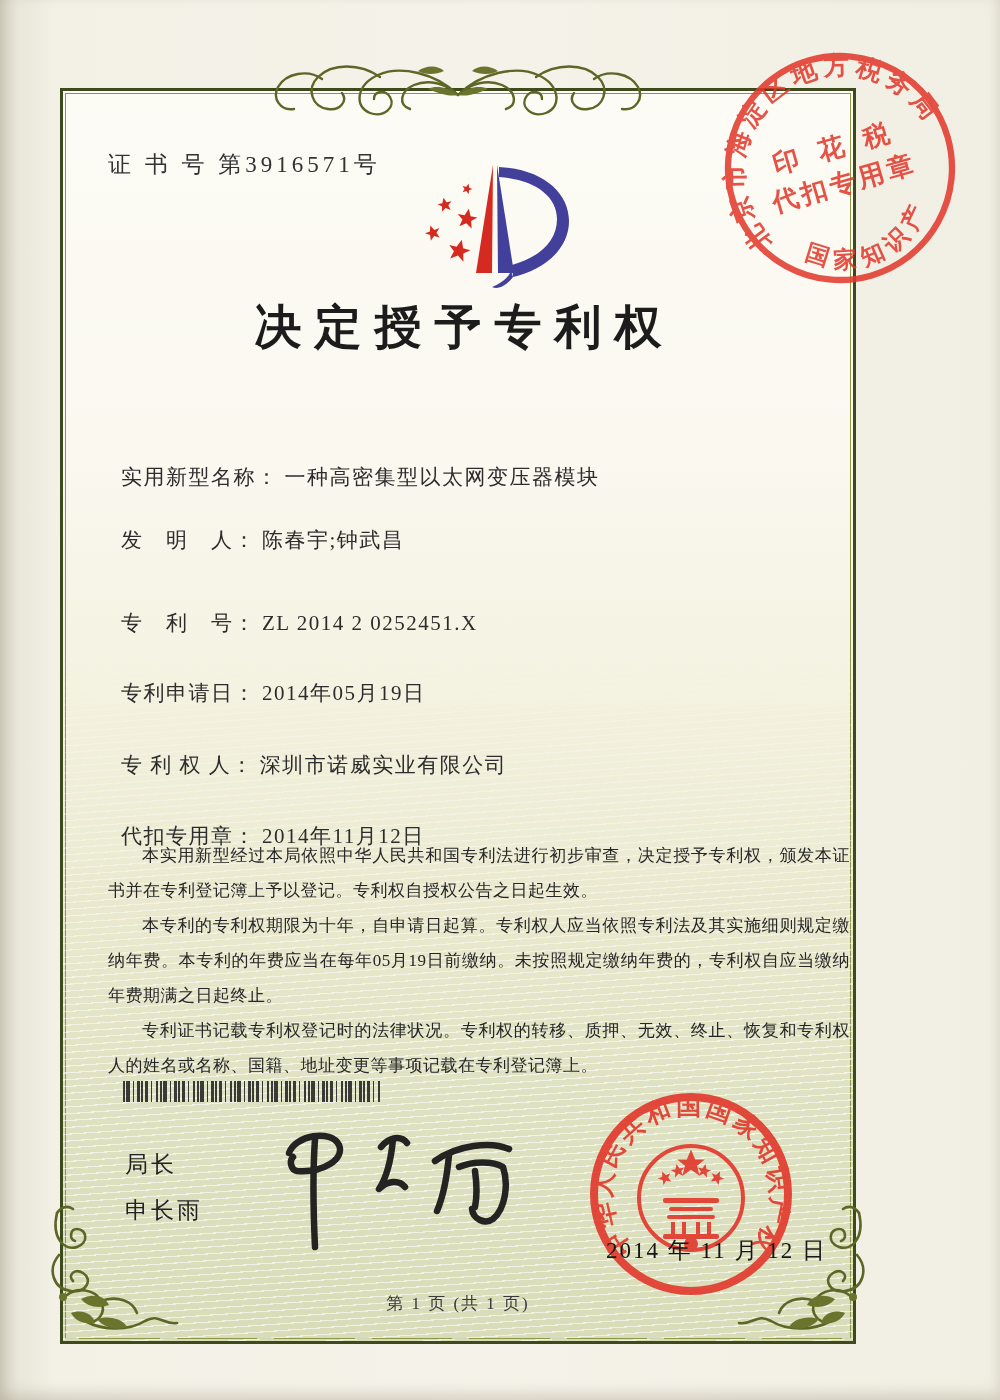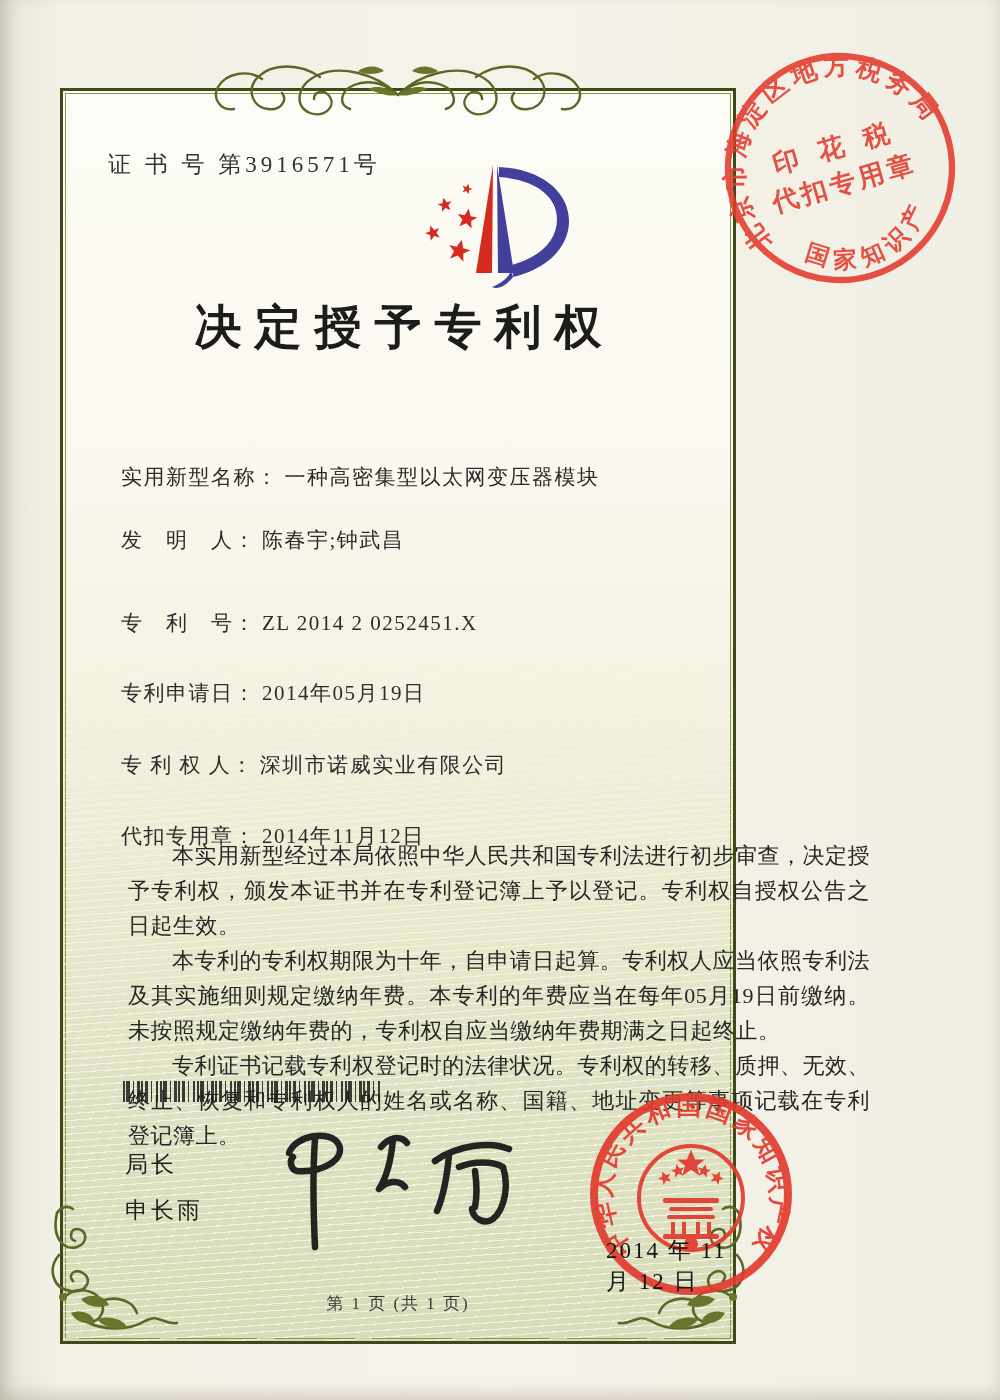--- a/index.html
+++ b/index.html
@@ -7,21 +7,21 @@
   body { font-family:"Liberation Serif","DejaVu Serif",serif; background:#e8e4d8; }
 
   .photo {
     position:relative; width:1000px; height:1400px; overflow:hidden;
     background:linear-gradient(90deg,#d6d2c4 0,#e9e6da 18px,#f3f0e6 55px,#f5f2e9 50%,#f1eee3 100%);
     box-shadow:inset 0 -6px 14px rgba(120,110,80,.25);
   }
 
   
   .frame {
-    position:absolute; left:60px; top:88px; width:676px; height:1256px;
+    position:absolute; left:60px; top:88px; width:796px; height:1256px;
     border:3px solid #3f4a1c;
     background:linear-gradient(180deg,#fcfbf5 0%,#faf8ef 30%,#f3f1de 50%,#eae9cf 65%,#dfe2c2 80%,#d8dcb8 100%);
   }
   .frame-inner {
     position:absolute; inset:2px; border:1.5px solid #8e9747; pointer-events:none;
   }
   .guilloche {
     position:absolute; inset:0; pointer-events:none;
     background:repeating-linear-gradient(176deg, rgba(255,255,255,.6) 0 1.2px, rgba(255,255,255,0) 1.2px 6.8px);
     -webkit-mask-image:linear-gradient(180deg, transparent 0 42%, rgba(0,0,0,.55) 58%, #000 78% 100%);
@@ -47,21 +47,21 @@
   
   .field-row { position:absolute; left:58px; font-size:21px; color:#2c2c2c; letter-spacing:1.5px; white-space:nowrap;margin-top:32px; }
   .field-row .lbl { letter-spacing:1.5px; }
   .field-row .val { margin-left:6px; }
   .f0 { top:340px; } .f1 { top:403px; } .f2 { top:486px; }
   .f3 { top:556px; } .f4 { top:628px; } .f5 { top:699px; }
 
   
   .body-text {
     position:absolute; left:45px; top:747px; width:742px;
-    font-size:22px; line-height:35px; color:#262626; text-align:justify; letter-spacing:.5px;margin-left:20px;
+    font-size:17px; line-height:35px; color:#262626; text-align:justify; letter-spacing:.5px;
   }
   .body-text p { text-indent:2em; }
 
   
   .barcode {
     position:absolute; left:60px; top:990px; width:258px; height:21px;
     background:repeating-linear-gradient(90deg,
       #1c1c1c 0 2px, transparent 2px 3.5px,
       #1c1c1c 3.5px 7px, transparent 7px 10px,
       #1c1c1c 10px 11px, transparent 11px 14.5px,

